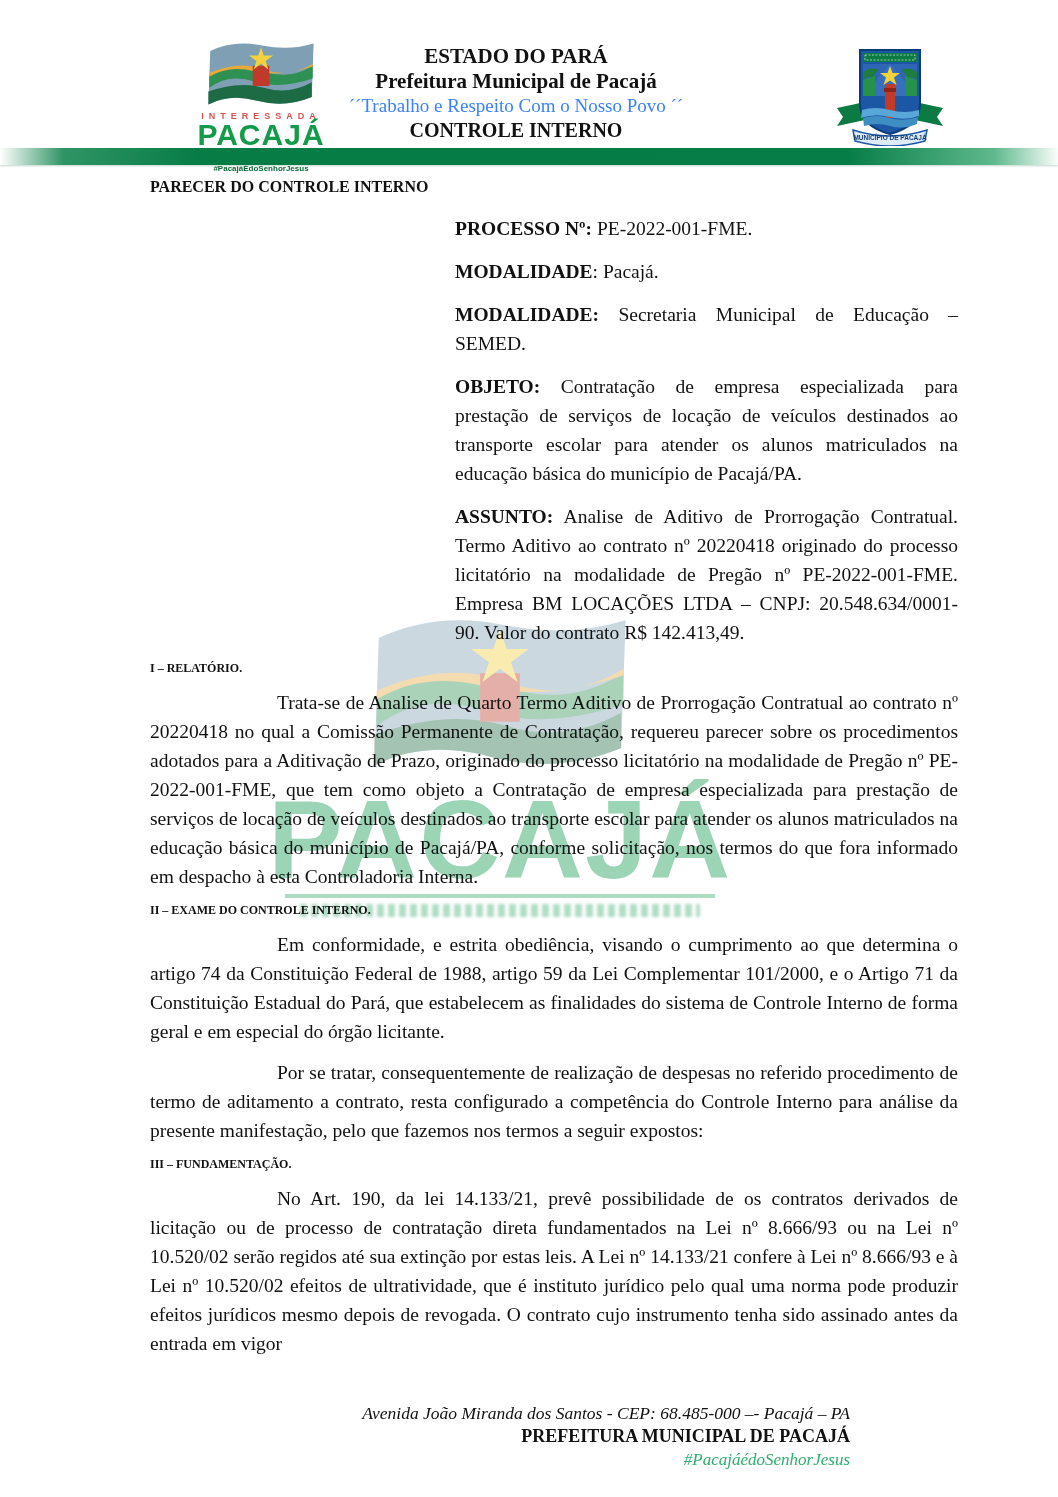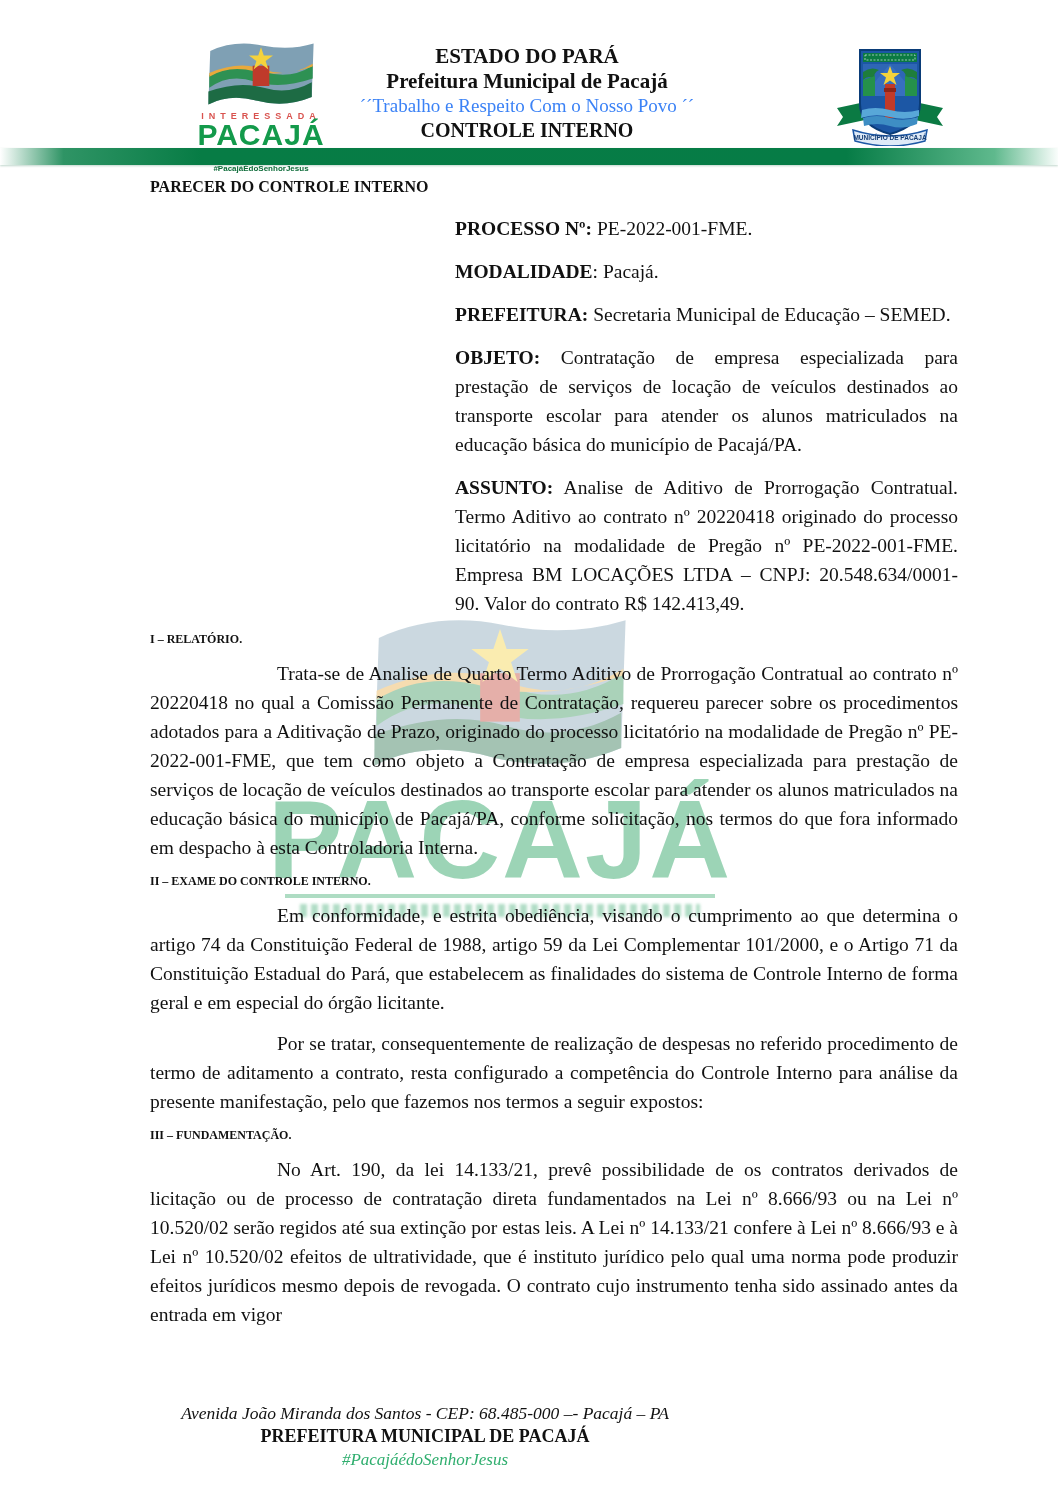--- a/index.html
+++ b/index.html
@@ -30,21 +30,21 @@
     line-height:28px;
   }
   .logo-left .rule{height:2px;background:#139a4b;margin:1px 4px;}
   .logo-left .slogan{
     color:#2fae6e;font-size:8px;font-style:italic;margin-top:1px;white-space:nowrap;
   }
   .logo-left .tag{
     color:#0c6b38;font-size:8px;font-weight:bold;margin-top:2px;white-space:nowrap;
   }
   .header-center{
-    position:absolute;left:277px;top:6px;width:500px;text-align:center;
+    position:absolute;left:266px;top:6px;width:500px;text-align:center;
   }
   .hc1{font-size:21px;font-weight:bold;line-height:25px;}
   .hc2{font-size:21px;font-weight:bold;line-height:25px;}
   .hc3{font-size:19px;color:#3b82f6;line-height:24px;}
   .hc4{font-size:20px;font-weight:bold;line-height:24px;}
   .logo-right{position:absolute;left:835px;top:8px;width:110px;height:100px;}
   
   .ribbon{
     position:absolute;top:148px;left:0;width:1058px;height:17px;
     background:linear-gradient(90deg,
@@ -75,21 +75,21 @@
   .meta{margin-left:305px;width:503px;margin-top:18px;}
   .meta .item{font-size:19.5px;line-height:29px;text-align:justify;margin-bottom:14px;}
   .meta .item b{font-weight:bold;}
   .section-heading{font-size:12px;font-weight:bold;margin-top:12px;}
   .para{
     font-size:19.5px;line-height:29px;text-align:justify;
     text-indent:127px;margin-top:12px;
   }
   
   .footer{
-    position:absolute;left:0;bottom:26px;width:850px;text-align:center;z-index:1;
+    position:absolute;left:0;bottom:26px;width:850px;text-align:right;z-index:1;
   }
   .f1{font-size:17.5px;font-style:italic;line-height:23px;}
   .f2{font-size:18px;font-weight:bold;line-height:23px;}
   .f3{font-size:17px;font-style:italic;color:#2fae6e;line-height:23px;}
 </style>
 </head>
 <body>
 
 <svg width="0" height="0" style="position:absolute">
   <defs>
@@ -170,21 +170,21 @@
 
   <div class="ribbon"></div>
 
   <div class="content">
 
     <div class="doc-title">PARECER DO CONTROLE INTERNO</div>
 
     <div class="meta">
       <div class="item"><b>PROCESSO Nº:</b><span> PE-2022-001-FME.</span></div>
       <div class="item"><b>MODALIDADE</b><span>: Pacajá.</span></div>
-      <div class="item"><b>PREFEITURA:</b><span> Secretaria Municipal de Educação – SEMED.</span></div>
+      <div class="item"><b>MODALIDADE:</b><span> Secretaria Municipal de Educação – SEMED.</span></div>
       <div class="item"><b>OBJETO:</b><span> Contratação de empresa especializada para prestação de serviços de locação de veículos destinados ao transporte escolar para atender os alunos matriculados na educação básica do município de Pacajá/PA.</span></div>
       <div class="item"><b>ASSUNTO:</b><span> Analise de Aditivo de Prorrogação Contratual. Termo Aditivo ao contrato nº 20220418 originado do processo licitatório na modalidade de Pregão nº PE-2022-001-FME. Empresa BM LOCAÇÕES LTDA – CNPJ: 20.548.634/0001-90. Valor do contrato R$ 142.413,49.</span></div>
     </div>
 
     <div class="section-heading">I – RELATÓRIO.</div>
     <div class="para">Trata-se de Analise de Quarto Termo Aditivo de Prorrogação Contratual ao contrato nº 20220418 no qual a Comissão Permanente de Contratação, requereu parecer sobre os procedimentos adotados para a Aditivação de Prazo, originado do processo licitatório na modalidade de Pregão nº PE-2022-001-FME, que tem como objeto a Contratação de empresa especializada para prestação de serviços de locação de veículos destinados ao transporte escolar para atender os alunos matriculados na educação básica do município de Pacajá/PA, conforme solicitação, nos termos do que fora informado em despacho à esta Controladoria Interna.</div>
 
     <div class="section-heading">II – EXAME DO CONTROLE INTERNO.</div>
     <div class="para">Em conformidade, e estrita obediência, visando o cumprimento ao que determina o artigo 74 da Constituição Federal de 1988, artigo 59 da Lei Complementar 101/2000, e o Artigo 71 da Constituição Estadual do Pará, que estabelecem as finalidades do sistema de Controle Interno de forma geral e em especial do órgão licitante.</div>
     <div class="para">Por se tratar, consequentemente de realização de despesas no referido procedimento de termo de aditamento a contrato, resta configurado a competência do Controle Interno para análise da presente manifestação, pelo que fazemos nos termos a seguir expostos:</div>

